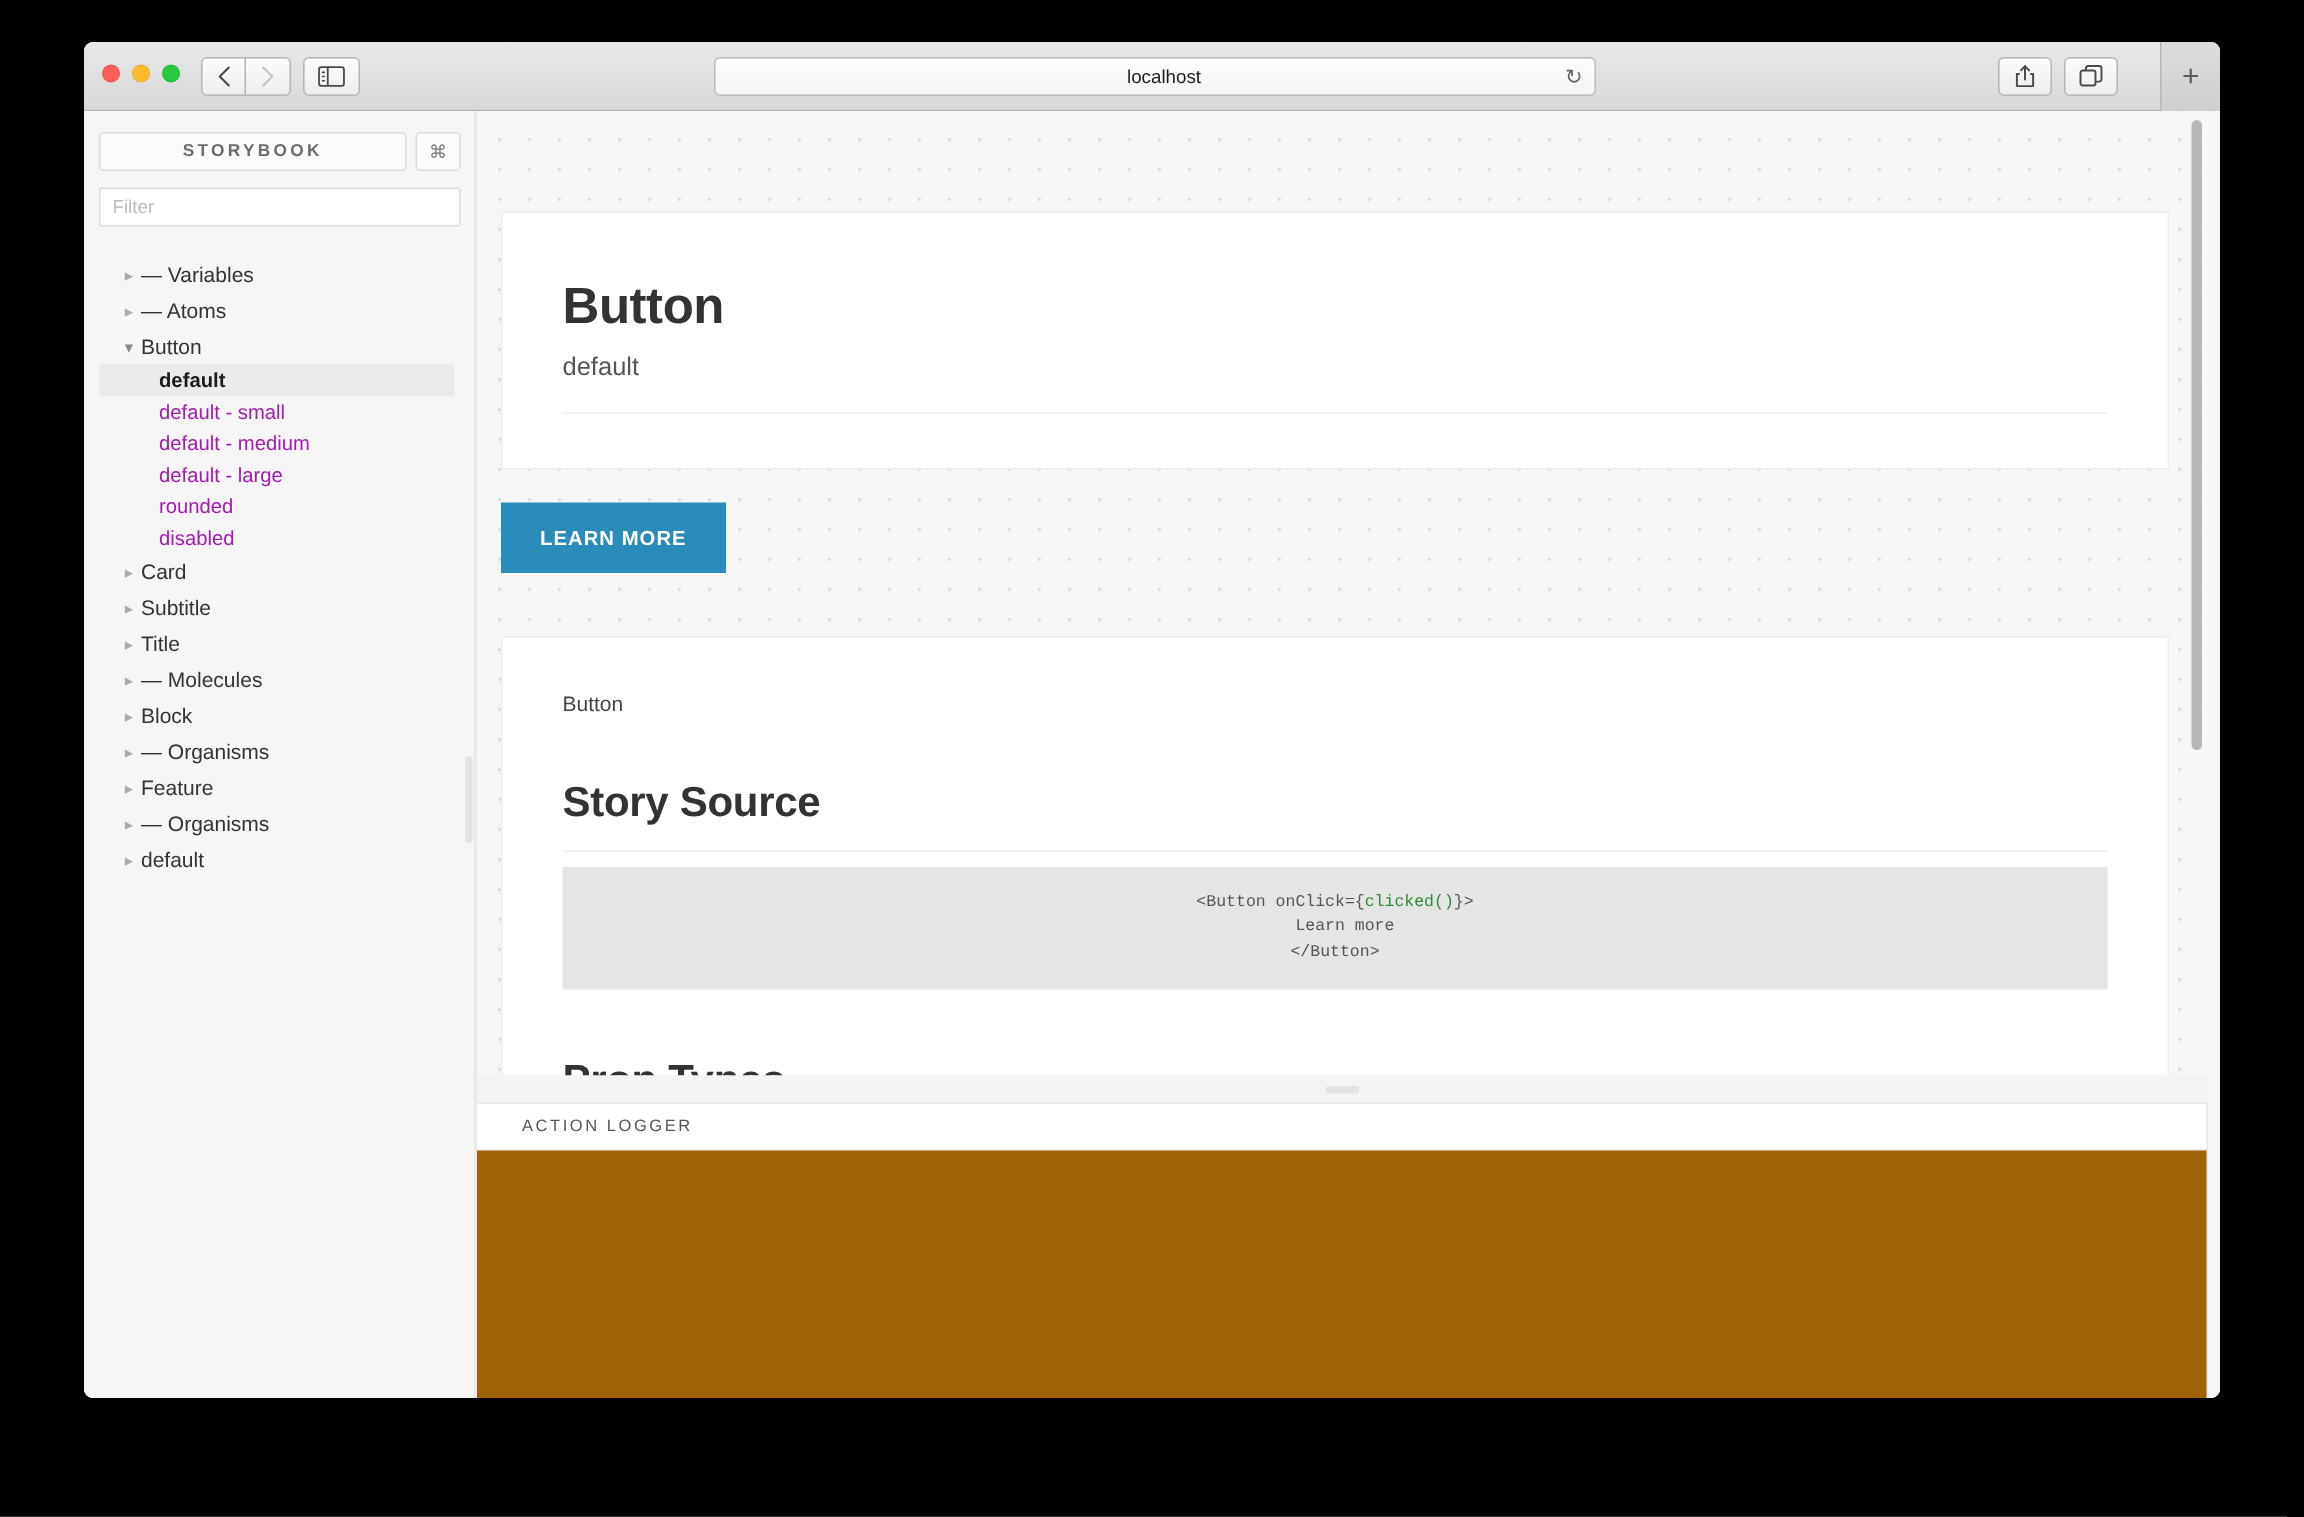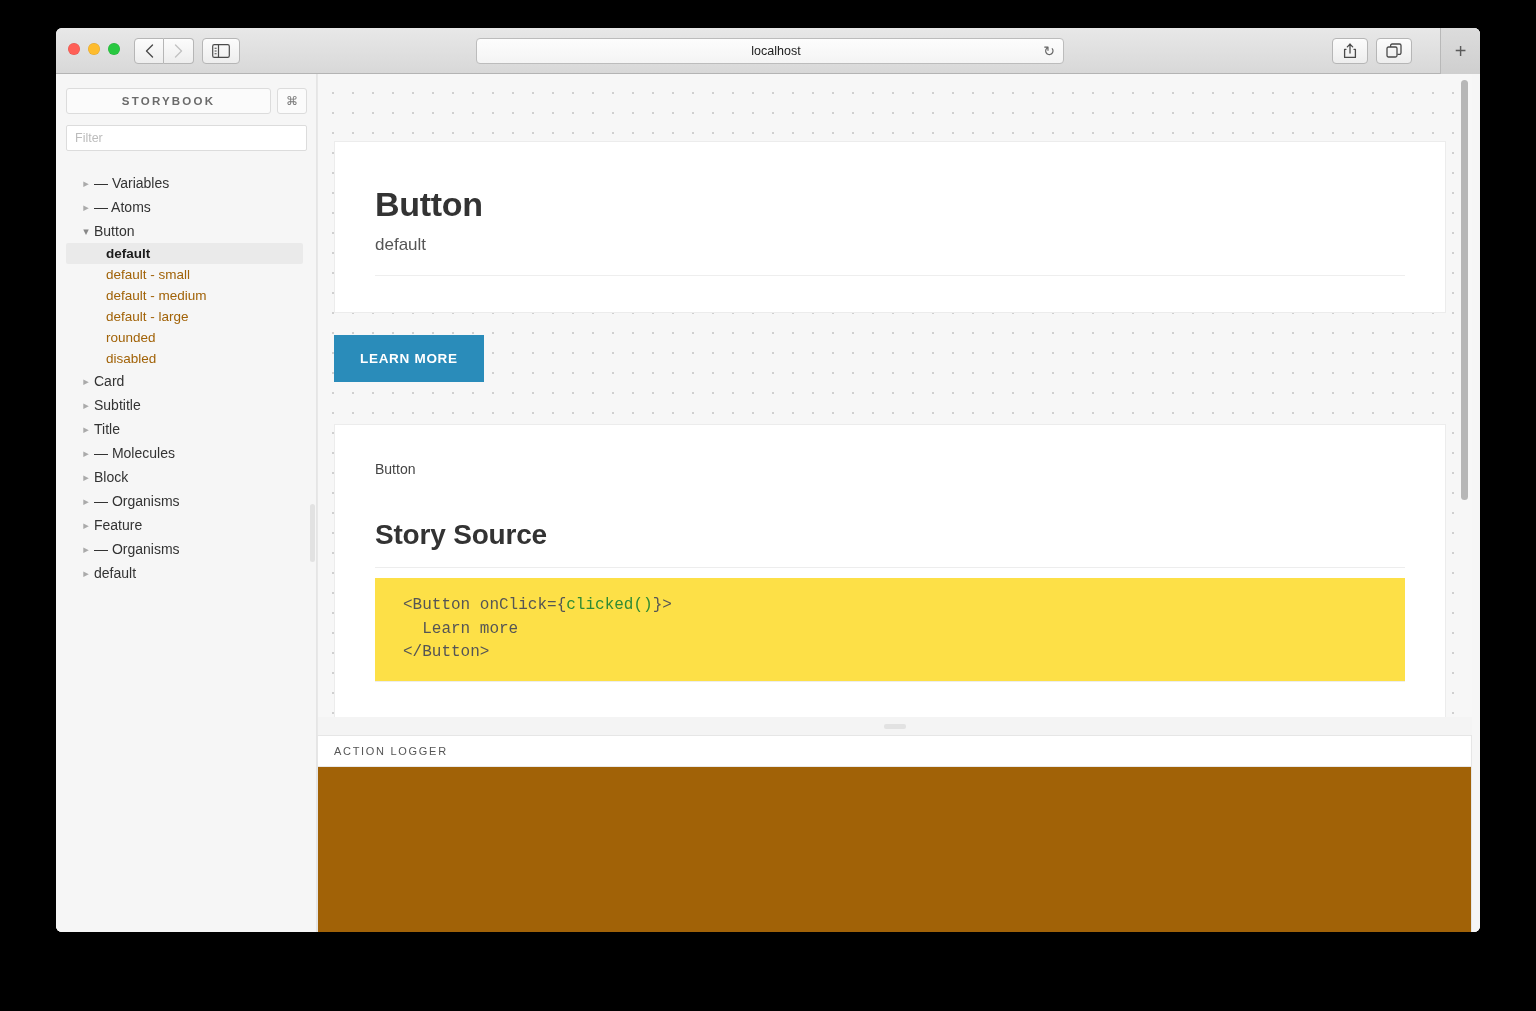--- a/index.html
+++ b/index.html
@@ -153,21 +153,21 @@
     cursor: pointer;
   }
   .chev.open { color: #888; }
   .tree-label { white-space: nowrap; }
 
   .story-row {
     display: flex; align-items: center;
     height: 21px;
     padding-left: 40px;
     font-size: 13.5px;
-    color: #a16207;
+    color: #a21caf;
     cursor: pointer;
     border-radius: 2px;
     margin-right: 4px;
   }
   .story-row.selected {
     background: #eaeaea;
     color: #1b1b1b;
     font-weight: 700;
   }
 
@@ -283,28 +283,29 @@
     font-weight: 700;
     color: #333;
     letter-spacing: -0.2px;
   }
   .docs-rule {
     margin-top: 16px;
     height: 1px;
     background: #ededed;
   }
   .code-block {
-    background: #fde047;
+    background: #e5e5e5;
     padding: 16px 28px;
     margin-top: 10px;
     font-family: "Liberation Mono", "DejaVu Sans Mono", monospace;
-    font-size: 16px;
+    font-size: 11px;
     line-height: 1.48;
     color: #555;
     white-space: pre;
+    text-align: center;
   }
   .code-block .fn { color: #2e8b35; }
   .code-rule {
     height: 1px;
     background: #ededed;
     margin-bottom: 44px;
   }
 
   
   .drag-zone {
@@ -327,21 +328,21 @@
     flex: 1;
     margin-left: 0;
     background: #fff;
     border: 1px solid #e6e6e6;
     display: flex;
     flex-direction: column;
   }
   .logger-head {
     height: 31px;
     display: flex; align-items: center;
-    padding-left: 16px;
+    padding-left: 30px;
     font-size: 11px;
     letter-spacing: 1.7px;
     color: #555;
     border-bottom: 1px solid #e9e9e9;
   }
   .logger-body {
     flex: 1;
     position: relative;
     background: #a16207;
   }

